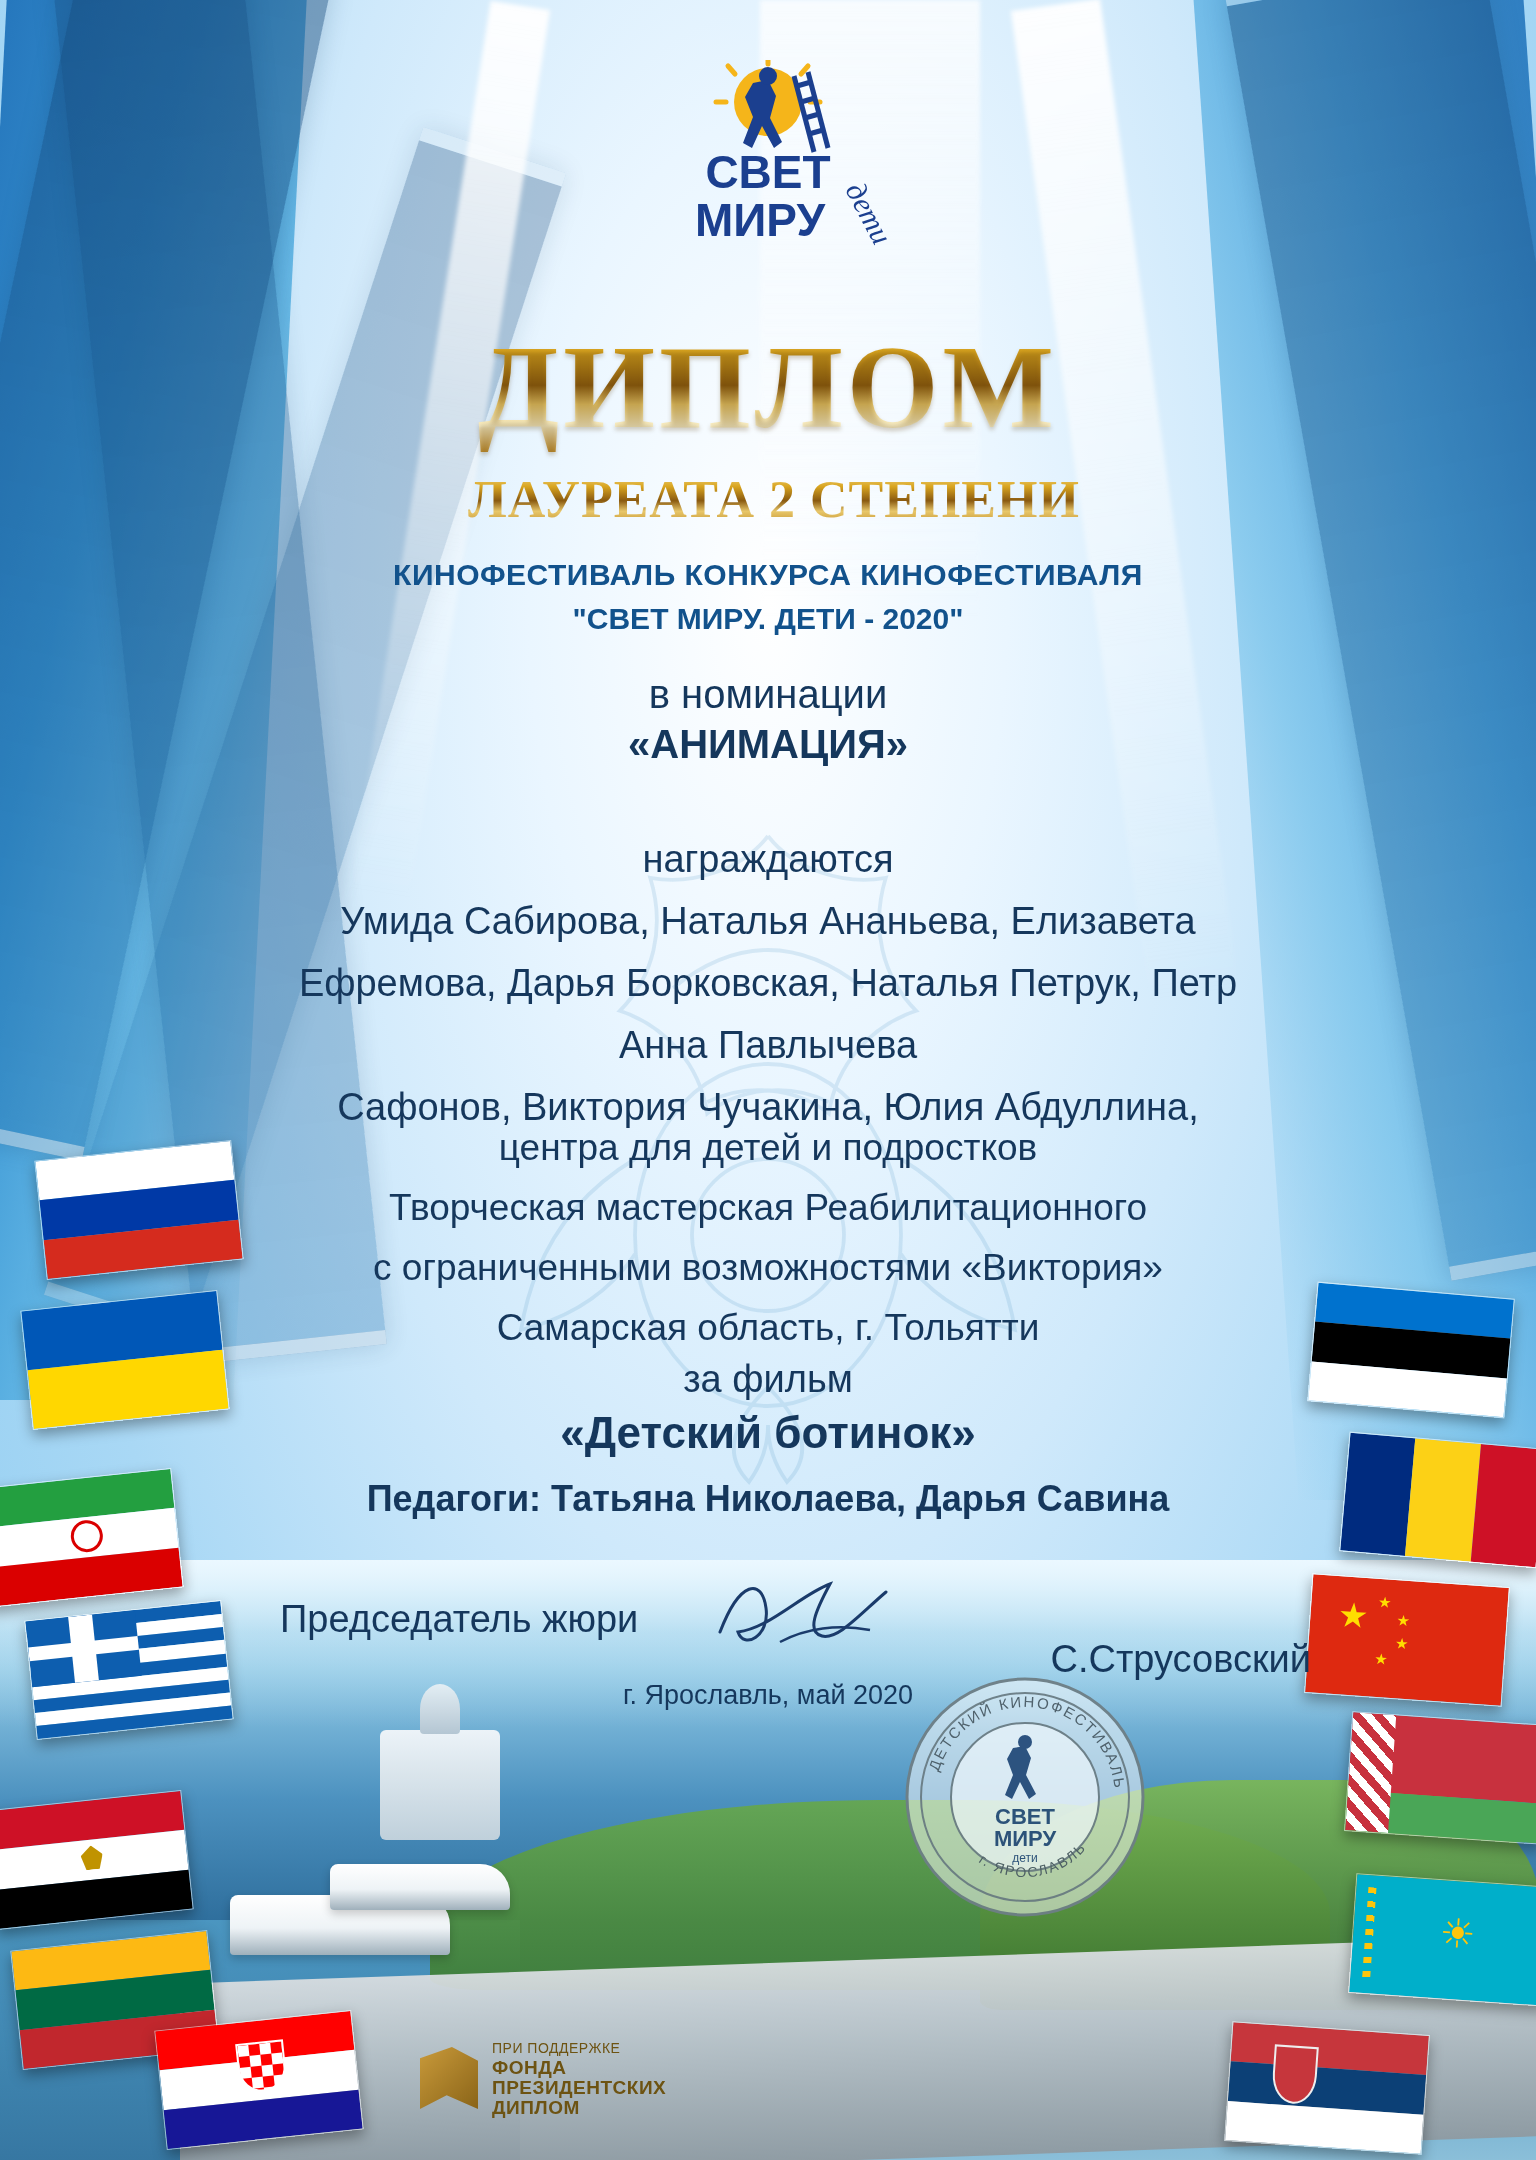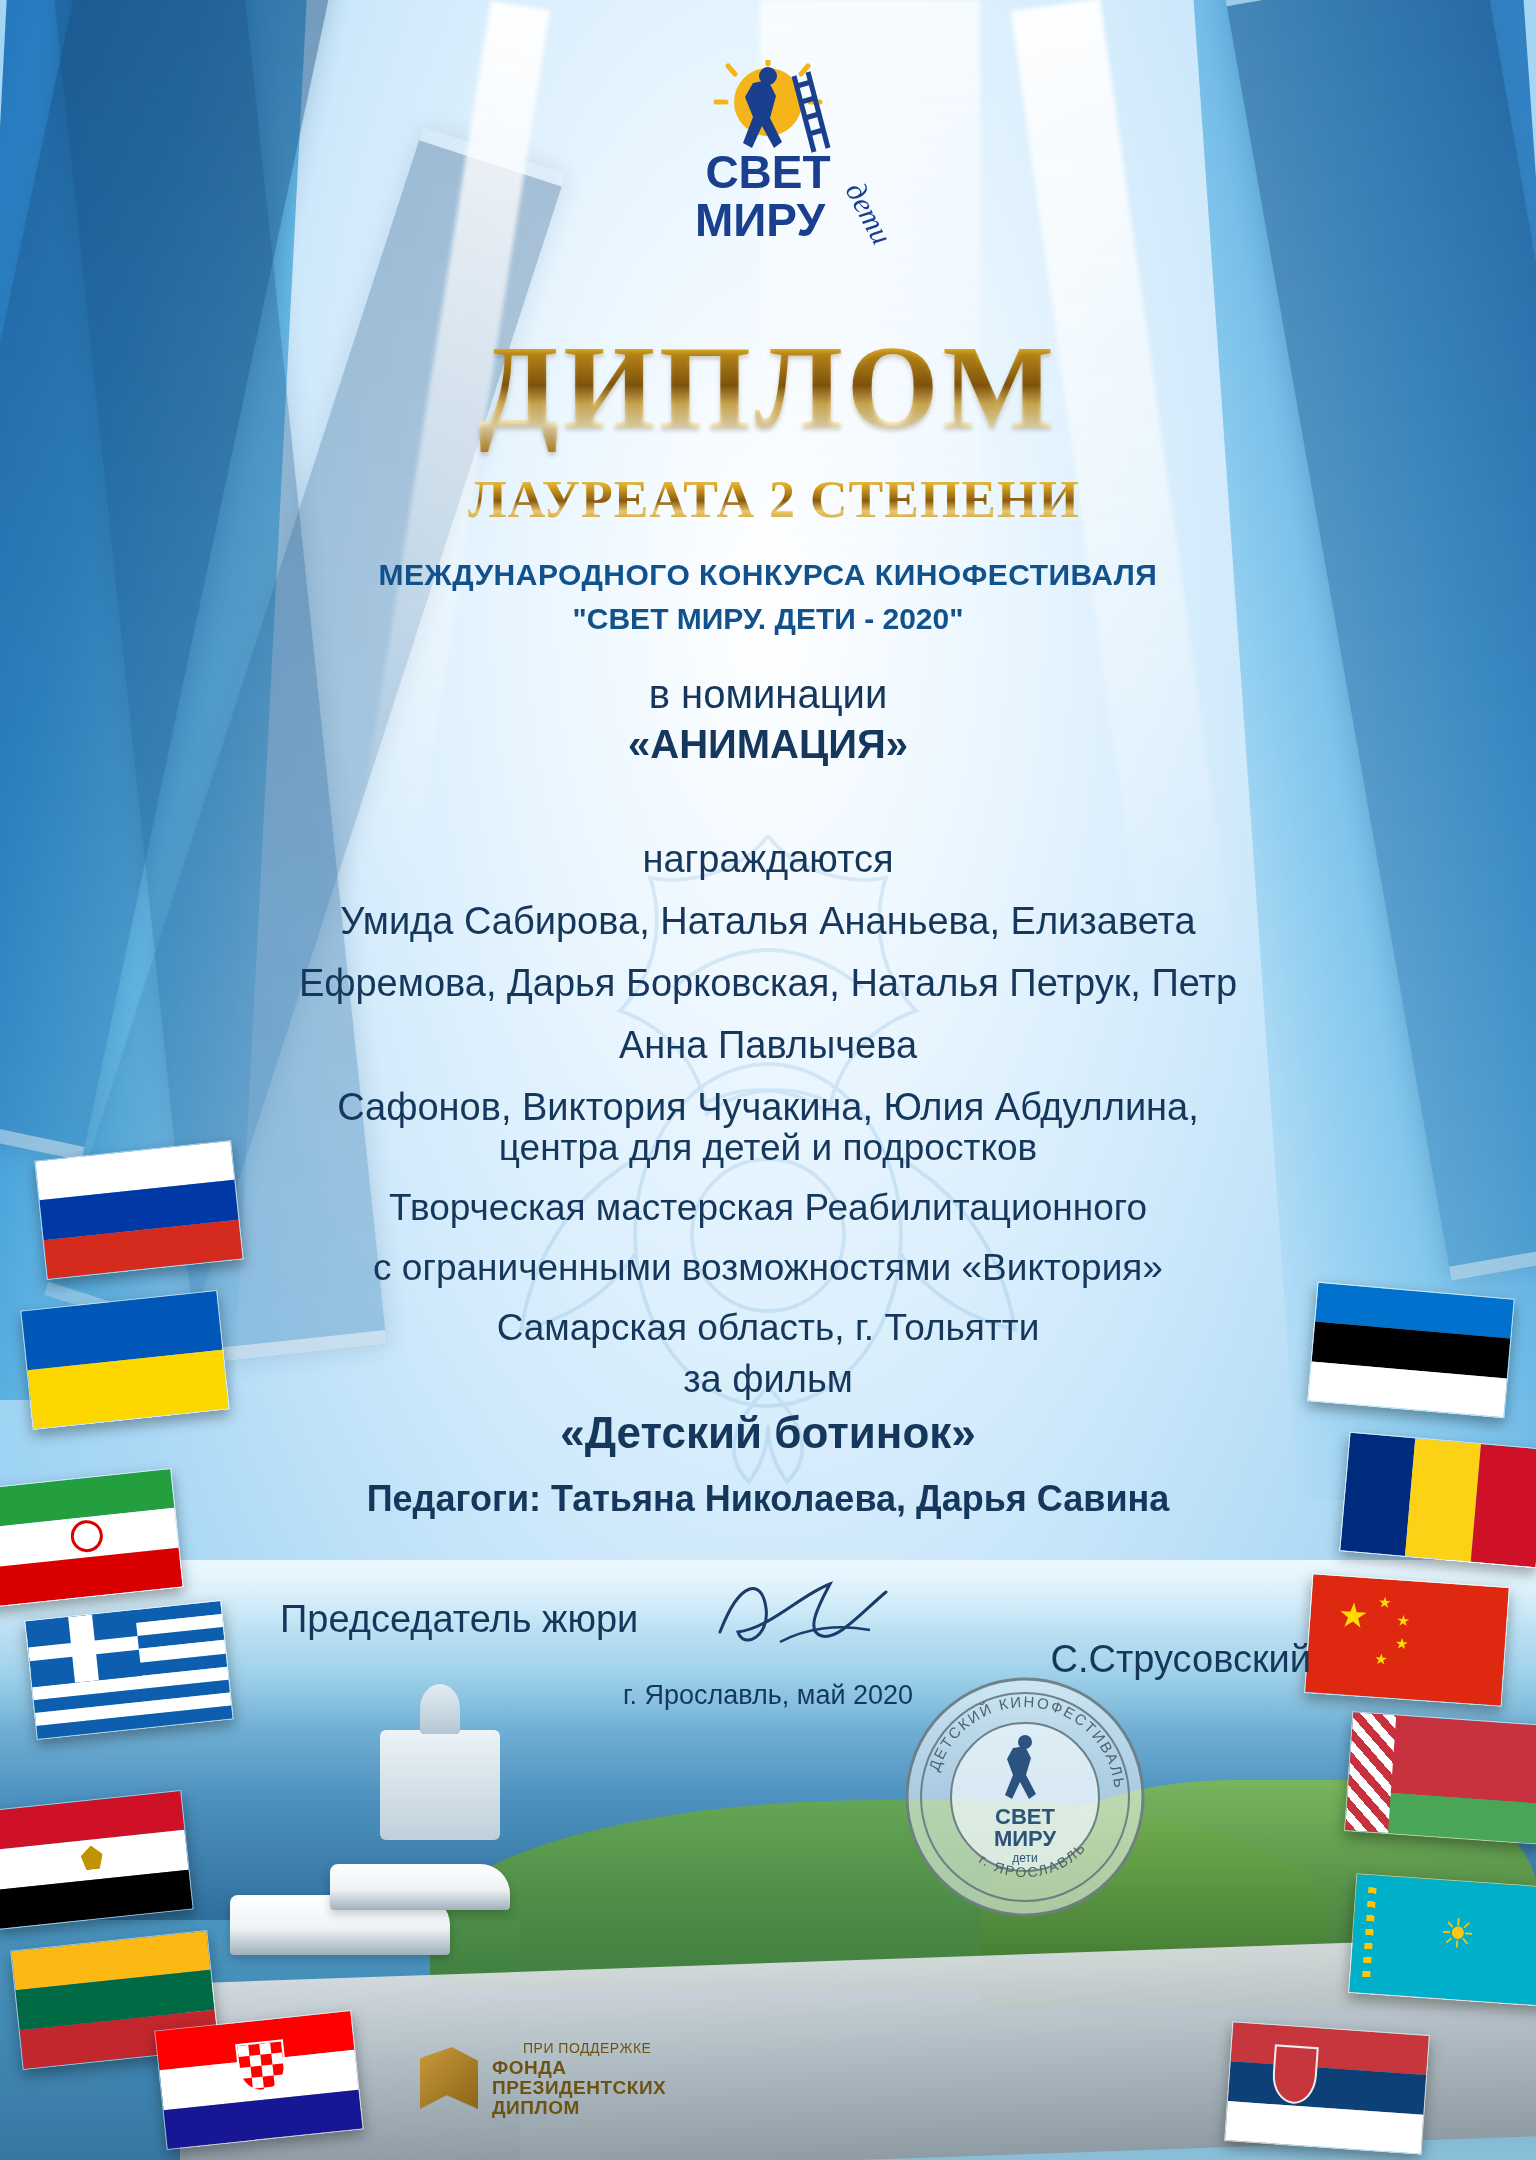--- a/index.html
+++ b/index.html
@@ -216,21 +216,21 @@
   
   .sponsor {
     position: absolute; left: 420px; bottom: 42px; display: flex; align-items: center; gap: 14px;
   }
   .sponsor-mark {
     width: 58px; height: 62px;
     background: linear-gradient(135deg,#c99a3a,#8a6418);
     clip-path: polygon(0 18%, 55% 0, 100% 22%, 100% 100%, 46% 78%, 0 100%);
   }
   .sponsor-text { text-align: left; color: #6d5312; line-height: 20px; }
-  .sponsor-text .t1 { font-size: 14px; letter-spacing: .5px; margin-left: 31px; }
+  .sponsor-text .t1 { font-size: 14px; letter-spacing: .5px; }
   .sponsor-text .t2 { font-size: 19px; font-weight: bold; letter-spacing: .5px; }
 </style>
 </head>
 <body>
 
 <div class="diploma">
 
   <div class="bg-layer">
     <div class="left-band"></div>
     <div class="right-band"></div>
@@ -375,21 +375,21 @@
           <line x1="191" y1="74" x2="205" y2="70"></line>
         </g>
         <text x="150" y="128" text-anchor="middle" font-family="Liberation Sans, sans-serif" font-size="46" font-weight="bold" fill="#1b3f8f">СВЕТ</text>
         <text x="142" y="176" text-anchor="middle" font-family="Liberation Sans, sans-serif" font-size="46" font-weight="bold" fill="#1b3f8f">МИРУ</text>
         <text x="242" y="158" text-anchor="middle" font-family="Liberation Serif, serif" font-size="30" font-style="italic" fill="#1b3f8f" transform="rotate(62 242 158)">дети</text>
       </svg>
     </div>
 
     <div class="title-diplom">ДИПЛОМ</div>
     <div class="title-degree">ЛАУРЕАТА 2 СТЕПЕНИ</div>
-    <div class="subtitle1">МЕЖДУНАРОДНОГО КОНКУРСА КИНОФЕСТИВАЛЯ</div>
+    <div class="subtitle1">КИНОФЕСТИВАЛЬ КОНКУРСА КИНОФЕСТИВАЛЯ</div>
     <div class="subtitle2">"СВЕТ МИРУ. ДЕТИ - 2020"</div>
 
     <div class="nomination-label">в номинации</div>
     <div class="nomination-value">«АНИМАЦИЯ»</div>
 
     <div class="awarded-label">награждаются</div>
 
     <div class="names">
       <div>Умида Сабирова, Наталья Ананьева, Елизавета</div>
       <div>Ефремова, Дарья Борковская, Наталья Петрук, Петр</div>

